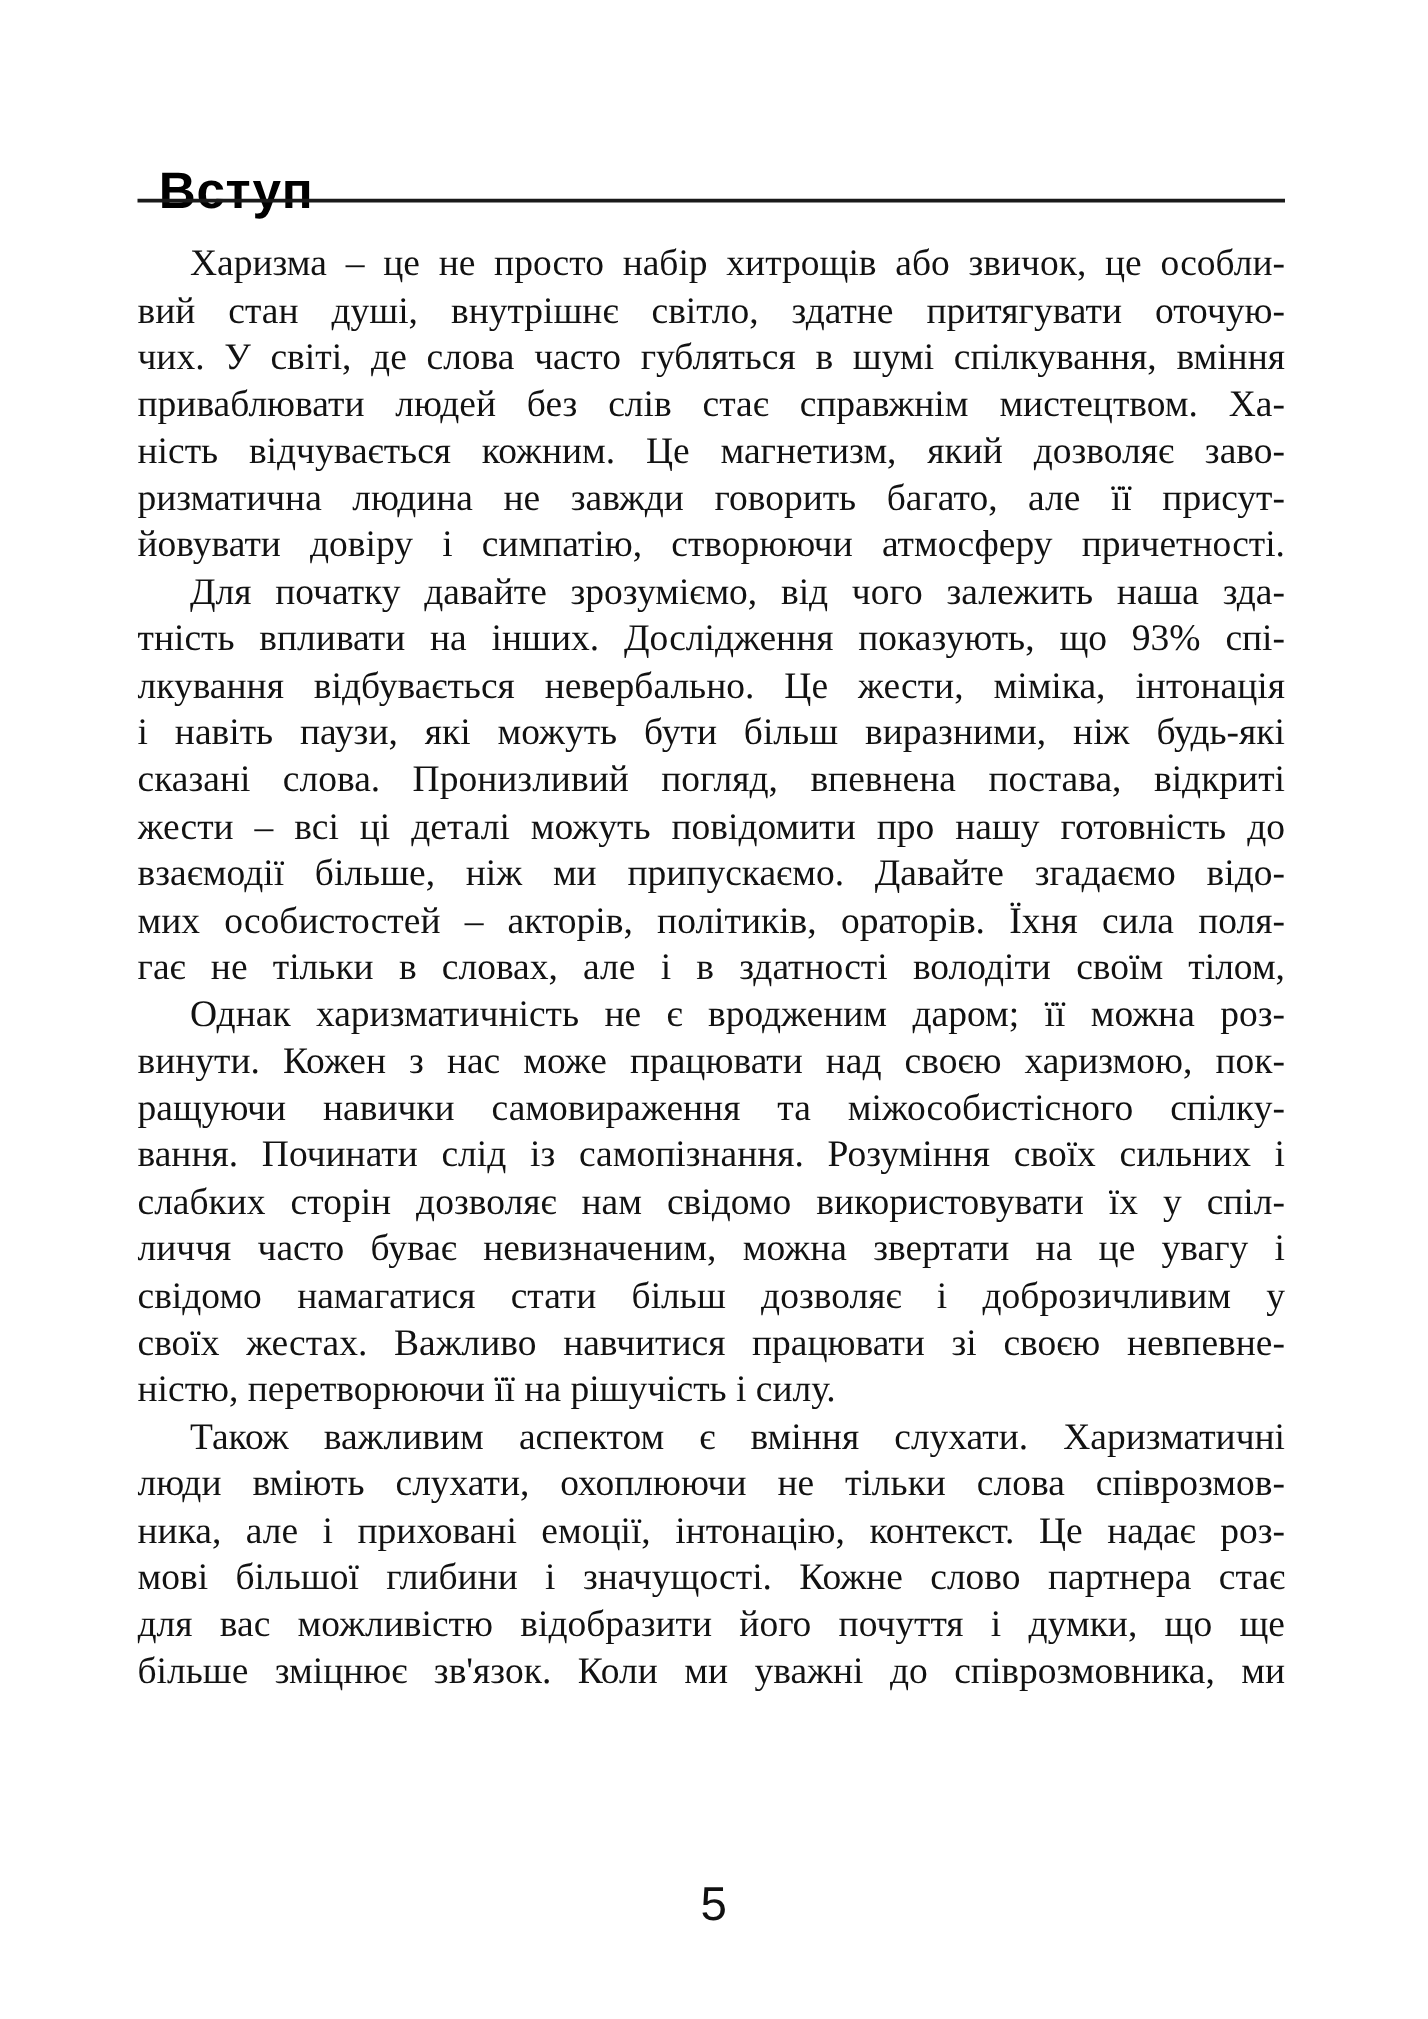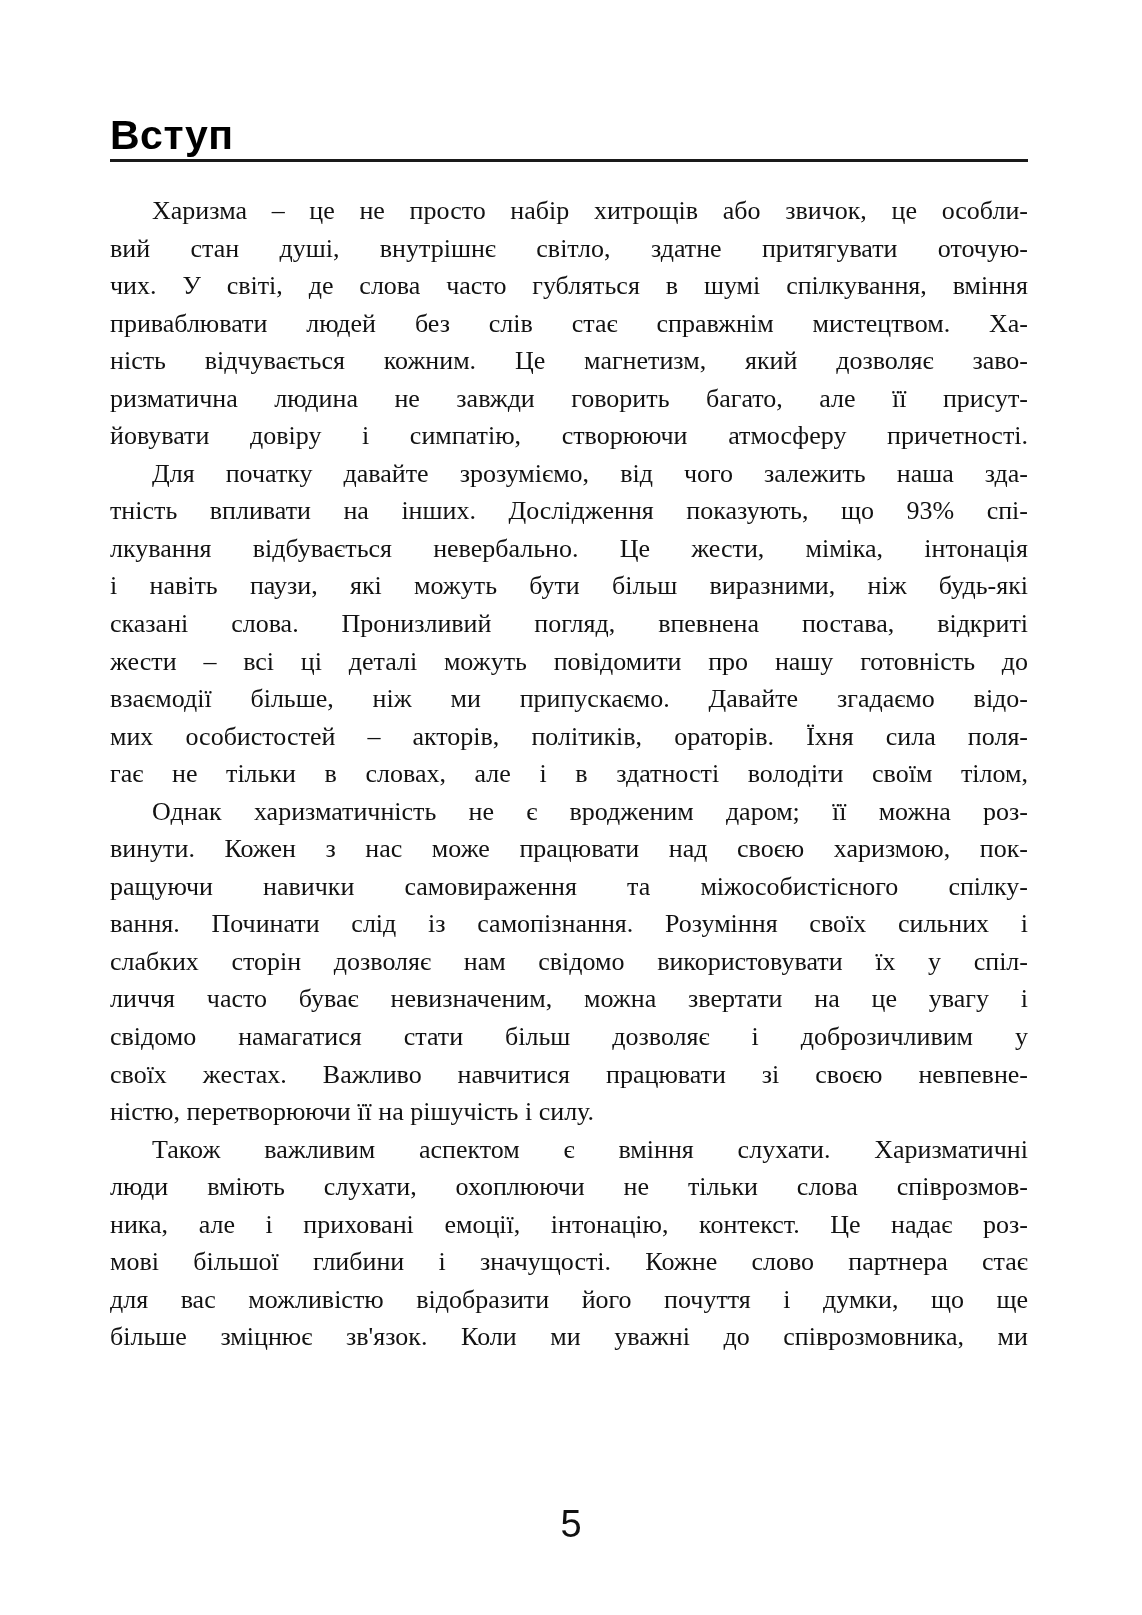--- a/index.html
+++ b/index.html
@@ -9,41 +9,41 @@
     overflow: hidden;
   }
   .page {
     position: absolute; inset: 0;
     width: 1142px; height: 1615px;
     background: #ffffff;
   }
   .heading {
     position: absolute;
     left: 110px; top: 112px;
-    margin: 0;
+    margin: 17px;
     font-family: "Liberation Sans", sans-serif;
     font-weight: 700;
     font-size: 41px;
     line-height: 47px;
     color: #000000;
     letter-spacing: 0.5px;
     white-space: nowrap;
   }
   .heading-rule {
     position: absolute;
     left: 110px; top: 159px;
     width: 918px; height: 3px;
     background: #1a1a1a;
   }
   .body-text {
     position: absolute;
     left: 110px; top: 192px;
     width: 918px;
     font-family: "Liberation Serif", serif;
-    font-size: 26px;
+    font-size: 30px;
     line-height: 37.55px;
     color: #121212;
   }
   .line {
     text-align: justify;
     text-align-last: justify;
     white-space: normal;
     overflow: hidden;
     max-height: 37.55px;
   }

